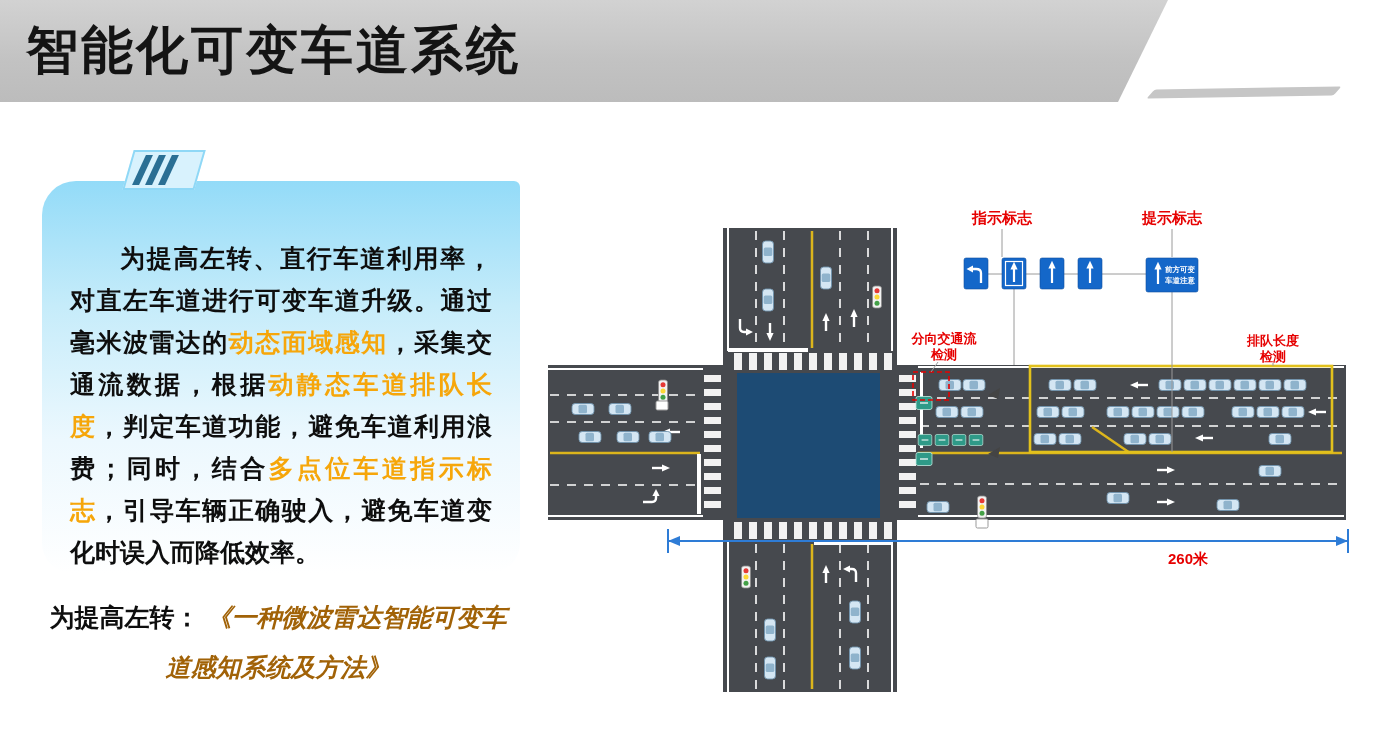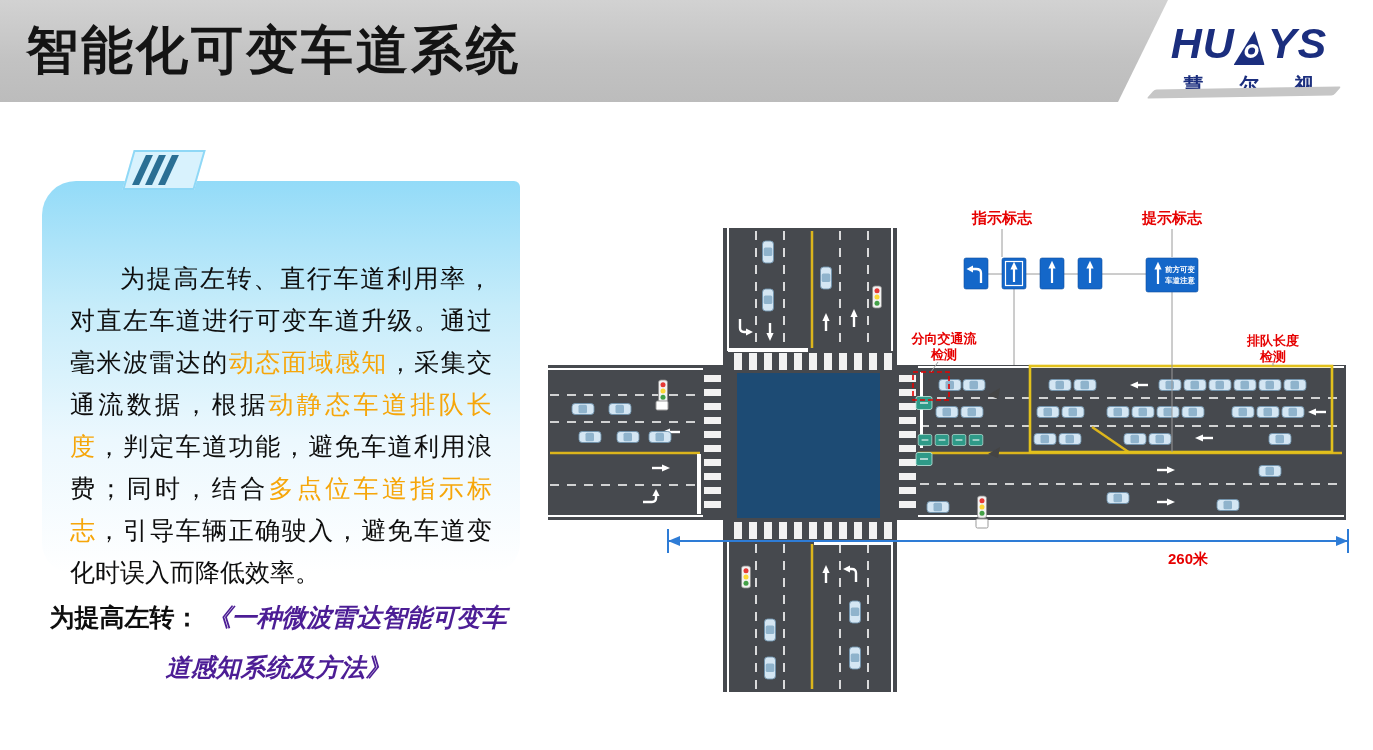--- a/index.html
+++ b/index.html
@@ -27,26 +27,26 @@
     transform:skewX(-42deg) rotate(-1deg);border-radius:2px;}
 
   
   .bubble{position:absolute;left:42px;top:181px;width:478px;height:392px;
     border-radius:34px 6px 30px 30px;
     background:linear-gradient(180deg,#93dbf8 0%,#c6ecfa 32%,#ecf8fe 66%,#ffffff 100%);}
   .flag{position:absolute;left:86px;top:-31px;width:50px;height:30px;background:#d8f2fd;
     border:2px solid #8fd8f6;transform:skewX(-16deg);display:flex;gap:6px;padding:3px 9px;
     box-sizing:content-box;}
   .flag i{display:block;width:7px;height:100%;background:#2a6f94;transform:skewX(-10deg);}
-  .desc{margin:0;padding:76px 28px 0 28px;font-size:25px;font-weight:normal;line-height:42px;
+  .desc{margin:0;padding:56px 28px 0 28px;font-size:25px;font-weight:bold;line-height:42px;
     color:#0e0e0e;text-align:justify;text-indent:2em;}
   .desc .hl{color:#f6a60a;}
   .patent{position:absolute;left:48px;top:592px;width:460px;margin:0;font-size:25px;
     font-weight:bold;line-height:50px;text-align:center;color:#0e0e0e;}
-  .patent-title{color:#4c1d95;font-style:italic;}
+  .patent-title{color:#a16207;font-style:italic;}
 
   
   .diagram{position:absolute;left:540px;top:195px;width:833px;height:545px;}
   .diagram svg{display:block;width:833px;height:545px;}
   .road{fill:#46494e;}
   .bluebox{fill:#1d4b74;}
   .edge{stroke:#ffffff;stroke-width:2;}
   .dash{stroke:#ffffff;stroke-width:1.6;stroke-dasharray:9 8;fill:none;}
   .ylw{stroke:#dcb51c;stroke-width:2.5;fill:none;}
   .conn{stroke:#9a9a9a;stroke-width:1;}
@@ -57,32 +57,20 @@
   .signtxt{fill:#ffffff;font-size:7.5px;font-weight:bold;text-anchor:middle;}
   .dim{stroke:#2e7cd6;stroke-width:2;}
 </style>
 </head>
 <body>
 
 <div class="stage">
 
   <div class="banner-bg"></div>
   <h1 class="title">智能化可变车道系统</h1>
-  <div class="logo">
-    <div class="logo-word">
-      <span>HU</span>
-      <span class="logo-a">
-          <span class="eye">
-            <span class="pupil"></span>
-          </span>
-        </span>
-      <span>YS</span>
-    </div>
-    <div class="logo-sub">慧 尔 视</div>
-  </div>
   <div class="swoosh"></div>
 
   <section class="bubble">
     <div class="flag">
         <i></i>
         <i></i>
         <i></i>
       </div>
     <p class="desc"><span>为提高左转、直行车道利用率，对直左车道进行可变车道升级。通过毫米波雷达的</span><span class="hl">动态面域感知</span><span>，采集交通流数据，根据</span><span class="hl">动静态车道排队长度</span><span>，判定车道功能，避免车道利用浪费；同时，结合</span><span class="hl">多点位车道指示标志</span><span>，引导车辆正确驶入，避免车道变化时误入而降低效率。</span></p>
   </section>

